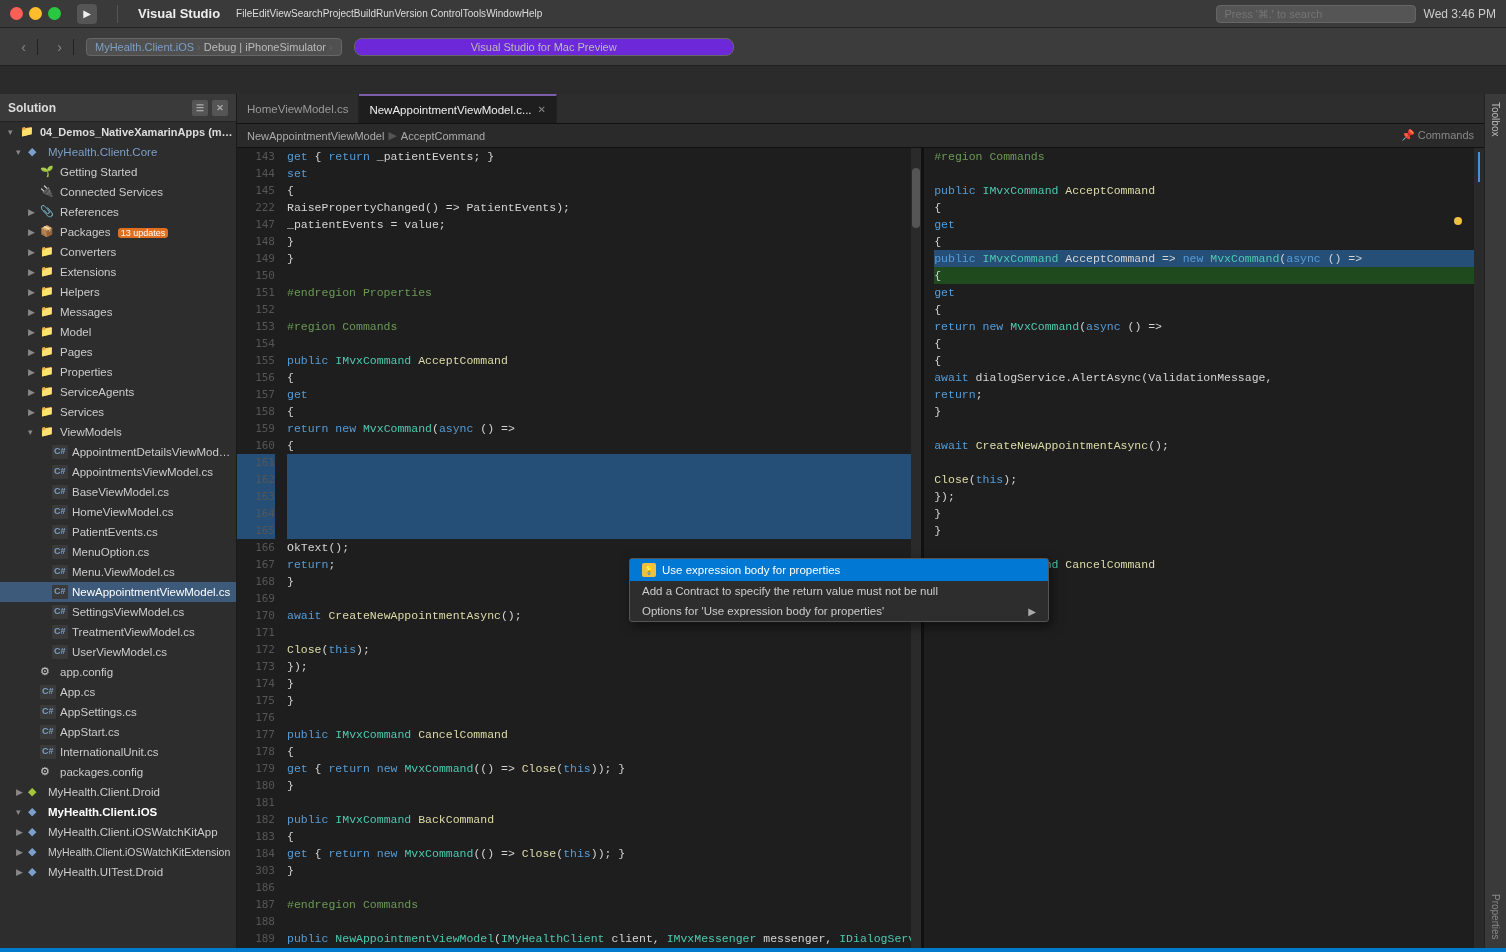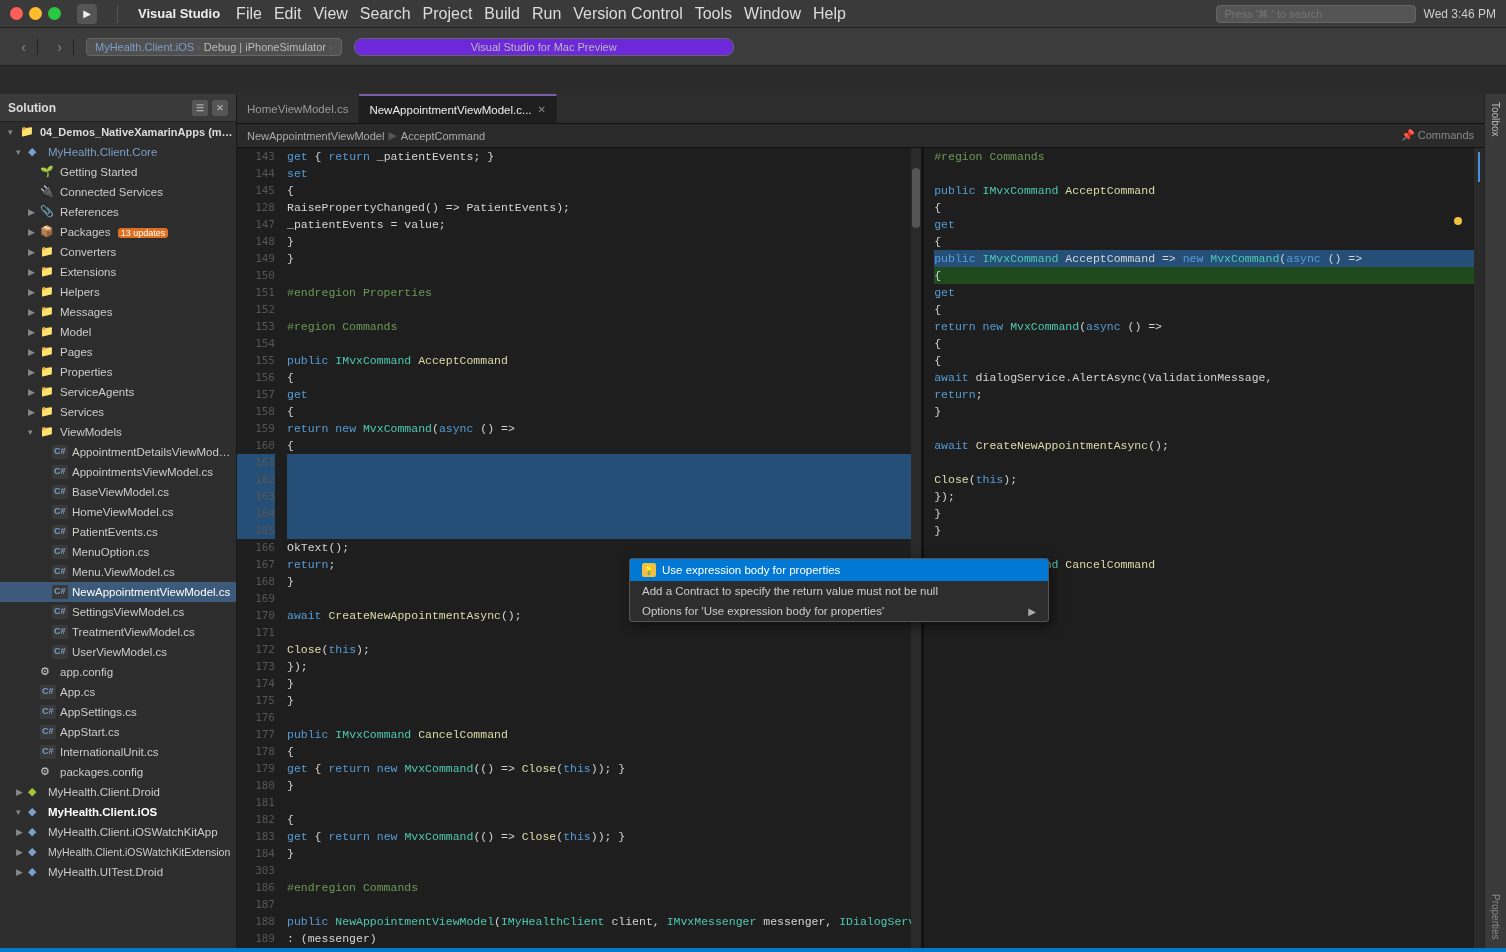--- a/index.html
+++ b/index.html
@@ -29,21 +29,21 @@
     .tl-yellow { background: #ffbd2e; }
     .tl-green { background: #28c840; }
     .play-btn { 
       width: 20px; height: 20px; 
       background: #555; 
       border-radius: 4px; 
       display: flex; align-items: center; justify-content: center;
       color: #eee; font-size: 10px; cursor: pointer;
     }
     .menubar-app { font-size: 13px; font-weight: 600; color: #eee; }
-    .menubar-items { display: flex; gap: 12px; font-size: 16px; color: #ddd; }
+    .menubar-items { display: flex; font-size: 10px; color: #ddd; }
     .menubar-items span { cursor: pointer; }
     .menubar-right { margin-left: auto; display: flex; align-items: center; gap: 8px; font-size: 12px; color: #ccc; }
     .search-mac {
       background: #555;
       border: 1px solid #666;
       border-radius: 4px;
       padding: 2px 8px;
       color: #ccc;
       font-size: 11px;
       width: 200px;
@@ -608,21 +608,21 @@
     <div class="yellow-dot"></div>
 
     <div class="split-pane" style="flex:1; overflow:hidden;">
 
       <div class="editor-pane editor-pane-left">
         <div class="editor-pane-inner">
           <div class="line-numbers">
             <div class="ln">143</div>
             <div class="ln">144</div>
             <div class="ln">145</div>
-            <div class="ln">128</div>
+            <div class="ln">222</div>
             <div class="ln">147</div>
             <div class="ln">148</div>
             <div class="ln">149</div>
             <div class="ln">150</div>
             <div class="ln">151</div>
             <div class="ln">152</div>
             <div class="ln">153</div>
             <div class="ln">154</div>
             <div class="ln">155</div>
             <div class="ln">156</div>
@@ -694,20 +694,21 @@
             <div class="code-line">        <span style="color:#dcdcaa;">Close</span>(<span class="kw">this</span>);</div>
             <div class="code-line">        });</div>
             <div class="code-line">    }</div>
             <div class="code-line">}</div>
             <div class="code-line"></div>
             <div class="code-line"><span class="kw">public</span> <span class="type">IMvxCommand</span> <span style="color:#dcdcaa;">CancelCommand</span></div>
             <div class="code-line">{</div>
             <div class="code-line">    <span class="kw">get</span> { <span class="kw">return</span> <span class="kw">new</span> <span class="type">MvxCommand</span>(() =&gt; <span style="color:#dcdcaa;">Close</span>(<span class="kw">this</span>)); }</div>
             <div class="code-line">}</div>
             <div class="code-line"></div>
+            <div class="code-line"><span class="kw">public</span> <span class="type">IMvxCommand</span> <span style="color:#dcdcaa;">BackCommand</span></div>
             <div class="code-line">{</div>
             <div class="code-line">    <span class="kw">get</span> { <span class="kw">return</span> <span class="kw">new</span> <span class="type">MvxCommand</span>(() =&gt; <span style="color:#dcdcaa;">Close</span>(<span class="kw">this</span>)); }</div>
             <div class="code-line">}</div>
             <div class="code-line"></div>
             <div class="code-line"><span class="region">#endregion</span><span style="color:#6a9955;"> Commands</span></div>
             <div class="code-line"></div>
             <div class="code-line"><span class="kw">public</span> <span class="type">NewAppointmentViewModel</span>(<span class="type">IMyHealthClient</span> client, <span class="type">IMvxMessenger</span> messenger, <span class="type">IDialogService</span> dlgSvc)</div>
             <div class="code-line">    : (messenger)</div>
 
           </div>

